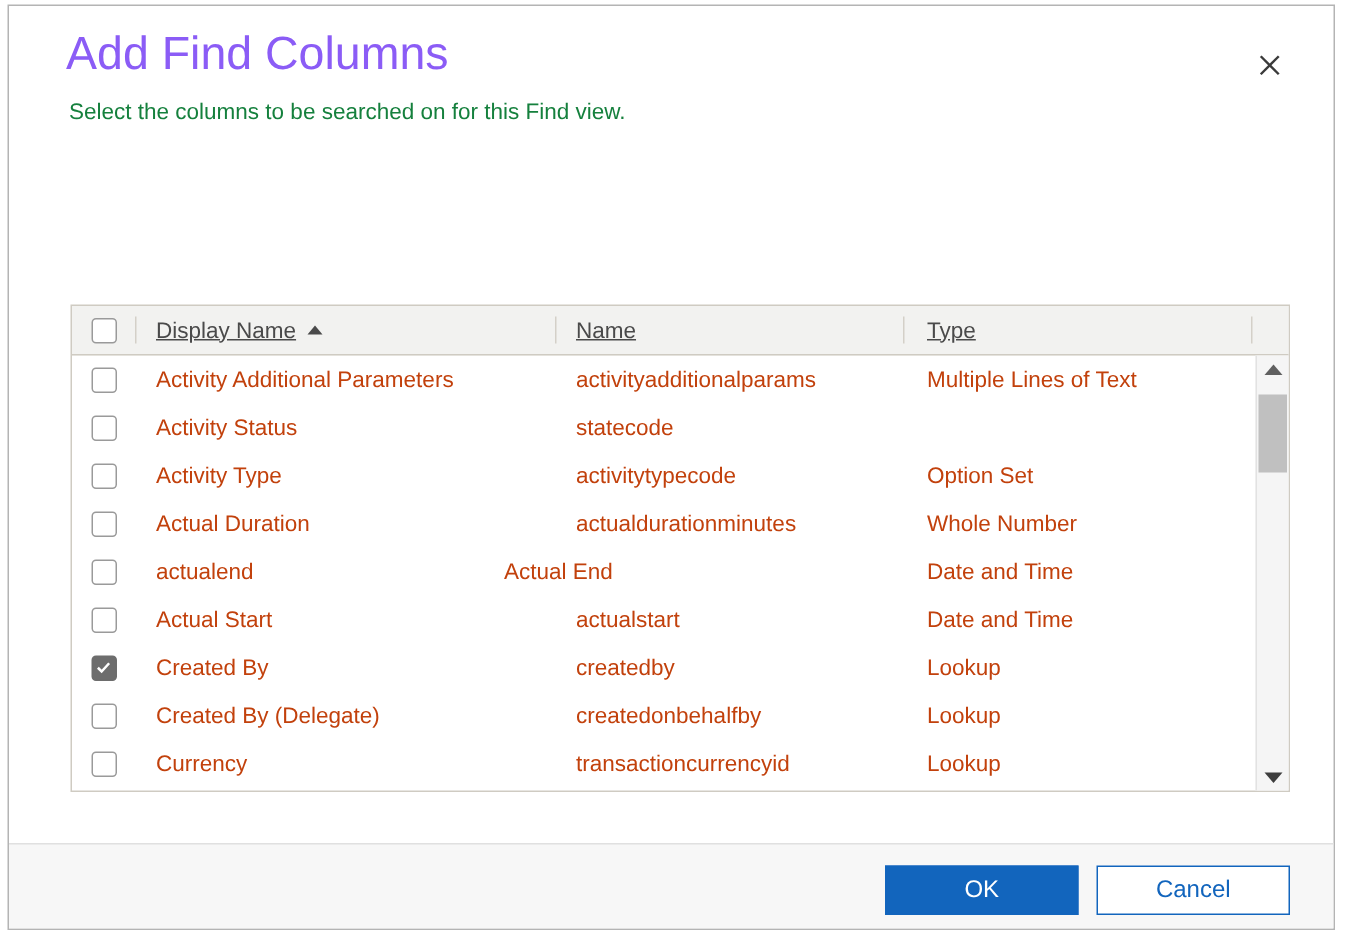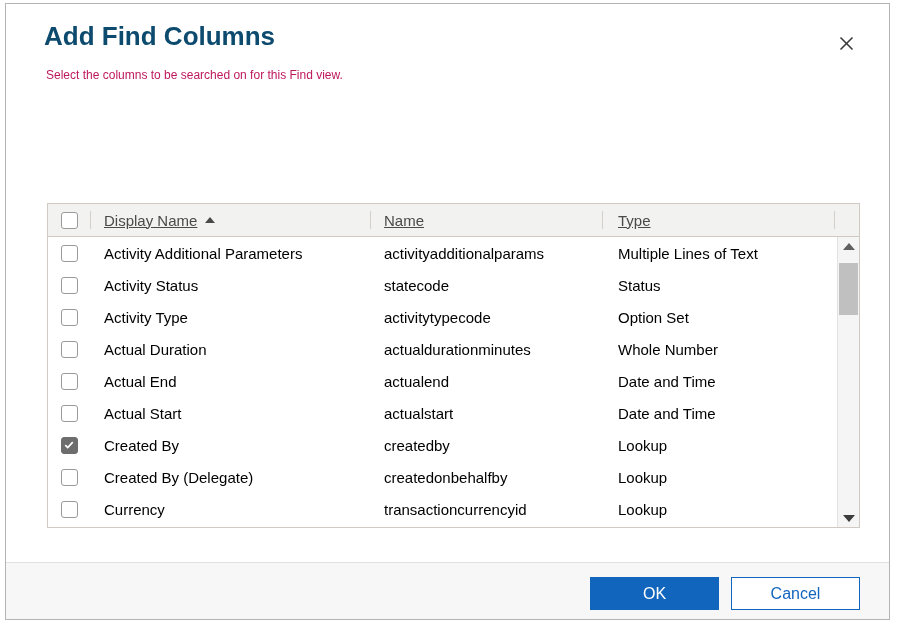--- a/index.html
+++ b/index.html
@@ -30,34 +30,34 @@
   .dlg-header {
     position: relative;
     padding: 0;
     height: 190px;
     box-sizing: border-box;
   }
   .dlg-title {
     position: absolute;
     left: 38px;
     top: 12px;
-    font-size: 26px;
+    font-size: 31px;
     line-height: 40px;
-    color: #0c4a6e;
-    font-weight: bold;
+    color: #8b5cf6;
+    font-weight: normal;
     letter-spacing: 0px;
     white-space: nowrap;
   }
   .dlg-subtitle {
     position: absolute;
     left: 40px;
     top: 60px;
-    font-size: 12px;
+    font-size: 15px;
     line-height: 22px;
-    color: #be185d;
+    color: #15803d;
     white-space: nowrap;
   }
   .close-btn {
     position: absolute;
     right: 26px;
     top: 22px;
     width: 34px;
     height: 34px;
     display: flex;
     align-items: center;
@@ -133,21 +133,21 @@
   }
   .grid-body {
     height: 100%;
     overflow: hidden;
   }
   .grid-row {
     display: flex;
     align-items: center;
     height: 32px;
     font-size: 15px;
-    color: #000000;
+    color: #c2410c;
     box-sizing: border-box;
     text-align: center;
   }
   .gr-cell {
     height: 100%;
     display: flex;
     align-items: center;
     box-sizing: border-box;
     white-space: nowrap;
     overflow: hidden;
@@ -308,21 +308,20 @@
             <div class="gr-cell col-name">activityadditionalparams</div>
             <div class="gr-cell col-type">Multiple Lines of Text</div>
             <div class="gr-cell col-extra"></div>
           </div>
           <div class="grid-row">
             <div class="gr-cell col-check" style="justify-content: center;">
               <span class="chk"></span>
             </div>
             <div class="gr-cell col-display">Activity Status</div>
             <div class="gr-cell col-name">statecode</div>
-            <div class="gr-cell col-type">Status</div>
             <div class="gr-cell col-extra"></div>
           </div>
           <div class="grid-row">
             <div class="gr-cell col-check" style="justify-content: center;">
               <span class="chk"></span>
             </div>
             <div class="gr-cell col-display">Activity Type</div>
             <div class="gr-cell col-name">activitytypecode</div>
             <div class="gr-cell col-type">Option Set</div>
             <div class="gr-cell col-extra"></div>
@@ -333,22 +332,22 @@
             </div>
             <div class="gr-cell col-display">Actual Duration</div>
             <div class="gr-cell col-name">actualdurationminutes</div>
             <div class="gr-cell col-type">Whole Number</div>
             <div class="gr-cell col-extra"></div>
           </div>
           <div class="grid-row">
             <div class="gr-cell col-check" style="justify-content: center;">
               <span class="chk"></span>
             </div>
+            <div class="gr-cell col-name">actualend</div>
             <div class="gr-cell col-display">Actual End</div>
-            <div class="gr-cell col-name">actualend</div>
             <div class="gr-cell col-type">Date and Time</div>
             <div class="gr-cell col-extra"></div>
           </div>
           <div class="grid-row">
             <div class="gr-cell col-check" style="justify-content: center;">
               <span class="chk"></span>
             </div>
             <div class="gr-cell col-display">Actual Start</div>
             <div class="gr-cell col-name">actualstart</div>
             <div class="gr-cell col-type">Date and Time</div>

